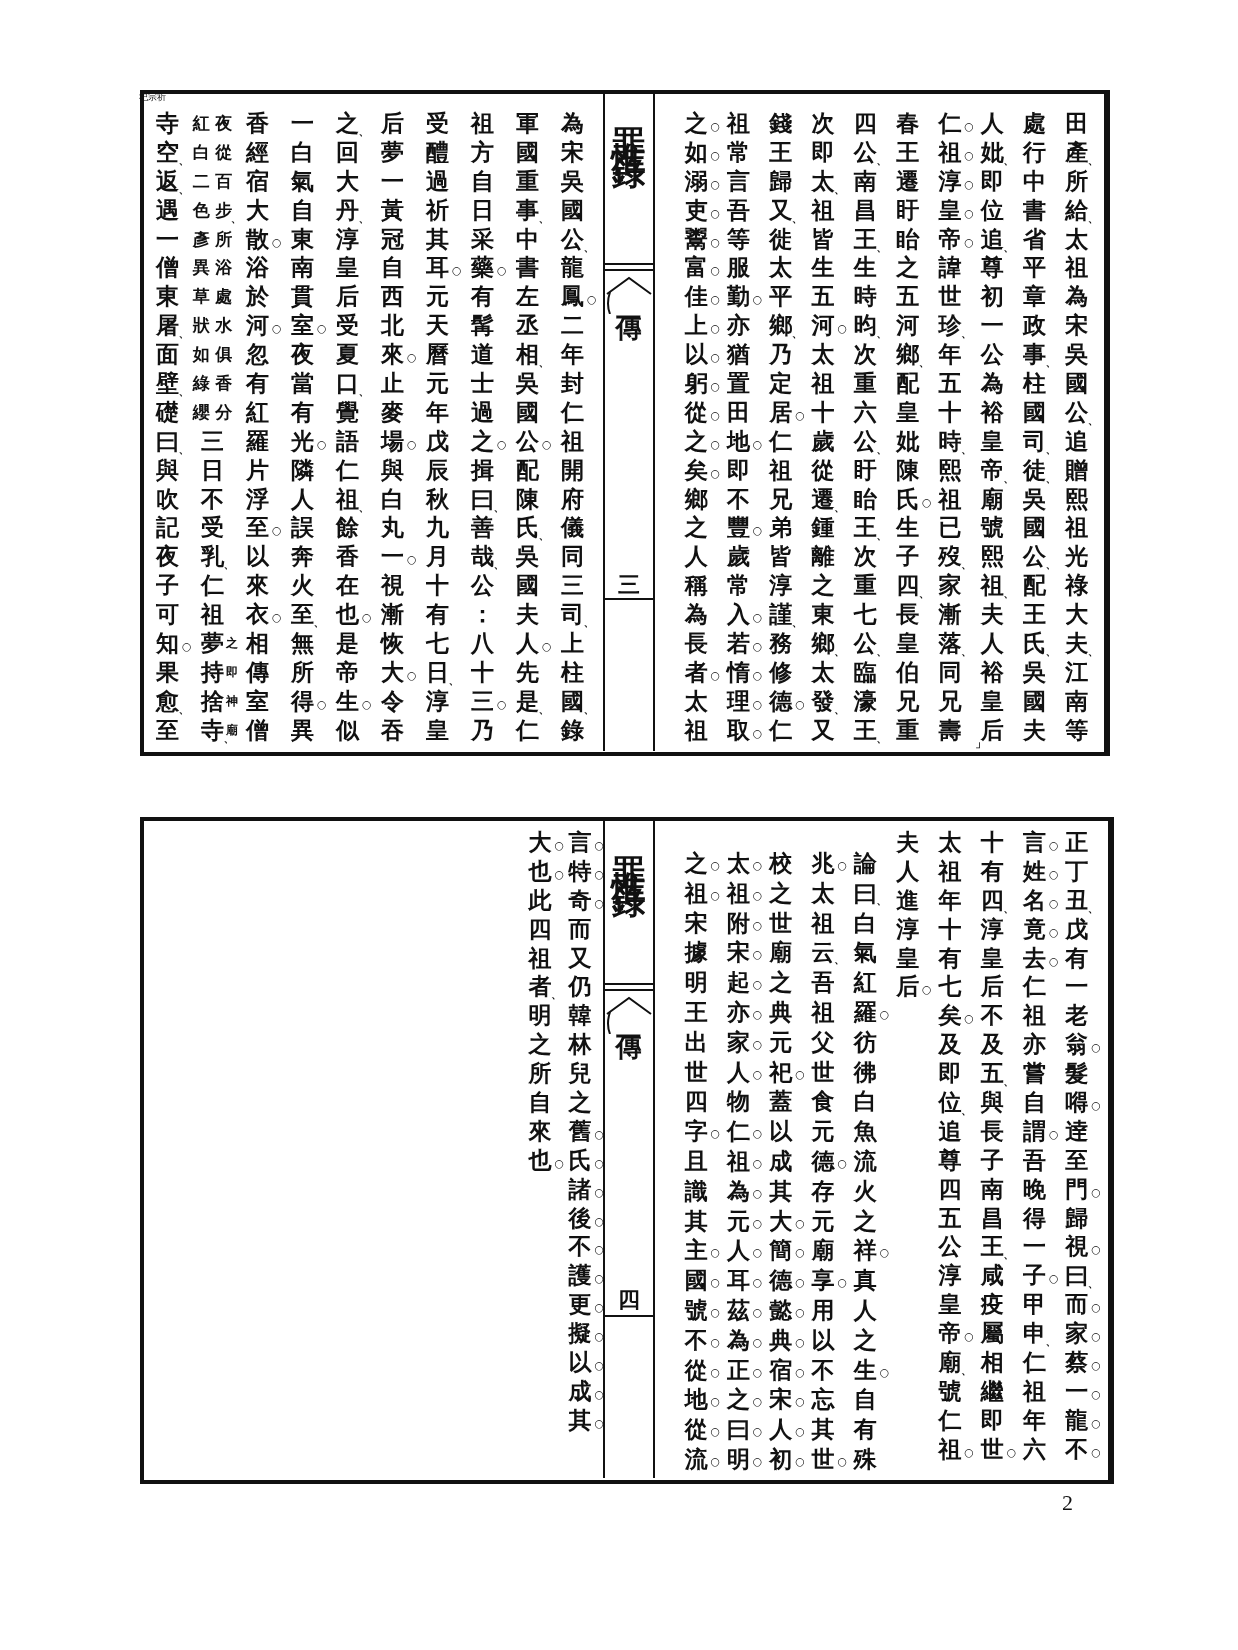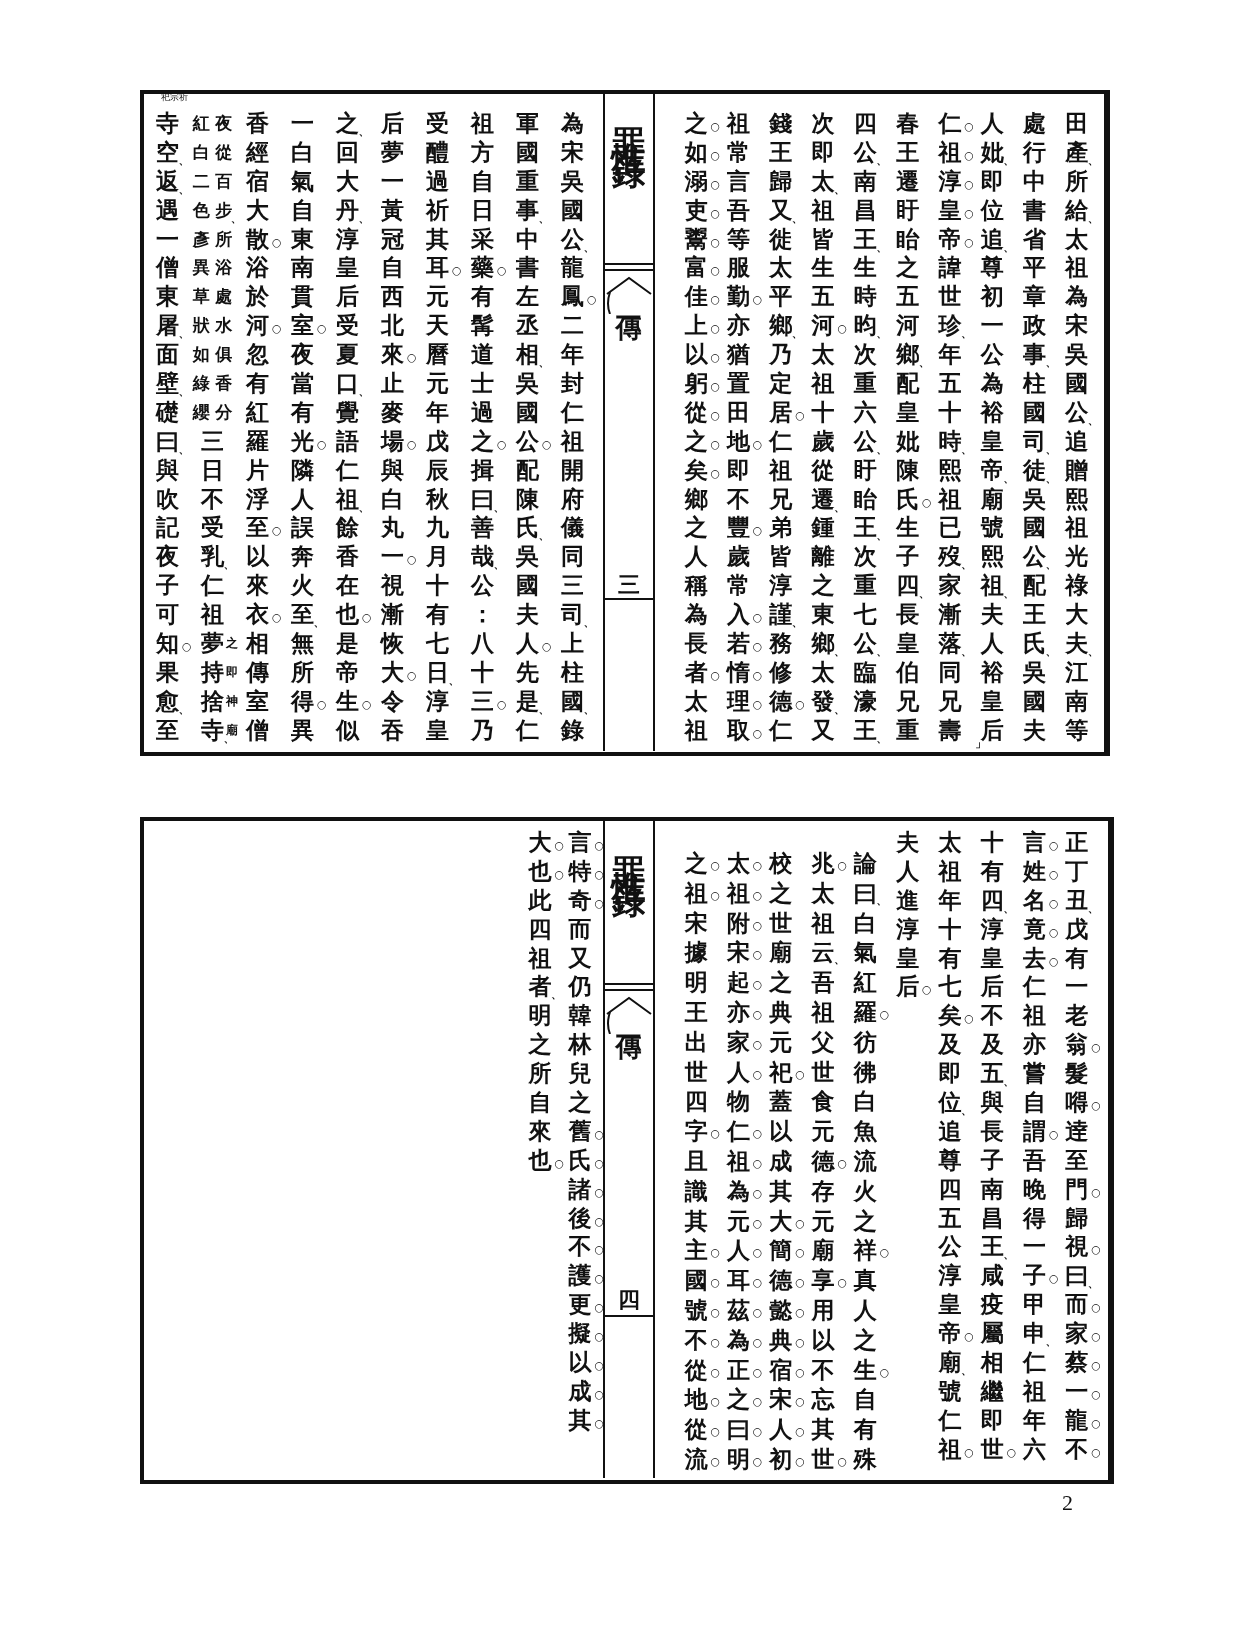--- a/index.html
+++ b/index.html
@@ -46,21 +46,21 @@
   .mark.circle{right:-9px;top:12px;}
   .mark.dun{right:-7px;top:17px;}
   .mark.corner{left:-2px;bottom:-4px;}
   .notepair{display:flex;flex-direction:row-reverse;justify-content:center;width:100%;}
   .notepair .sub{display:flex;flex-direction:column;align-items:center;width:23px;}
   .notepair .cell{width:22px;font-size:17px;}
   .side{position:absolute;left:-10px;display:flex;flex-direction:column;}
   .side .cell{width:14px;font-size:12px;}
 
   .page-number{position:absolute;left:1062px;top:1490px;font-family:"Liberation Serif",serif;font-size:22px;}
-  .tiny-note{position:absolute;left:161px;top:93px;font-size:9px;line-height:9px;text-align:right;}
+  .tiny-note{position:absolute;left:139px;top:93px;font-size:9px;line-height:9px;text-align:right;}
 </style>
 </head>
 <body>
 
 <div class="tiny-note">祀宗祈</div>
 
 <div class="frame" id="frame-top"></div>
 <div class="strip" id="strip-top">
   <div class="strip-title">罪惟錄</div>
   <div class="dbl" style="top:169px"></div>

